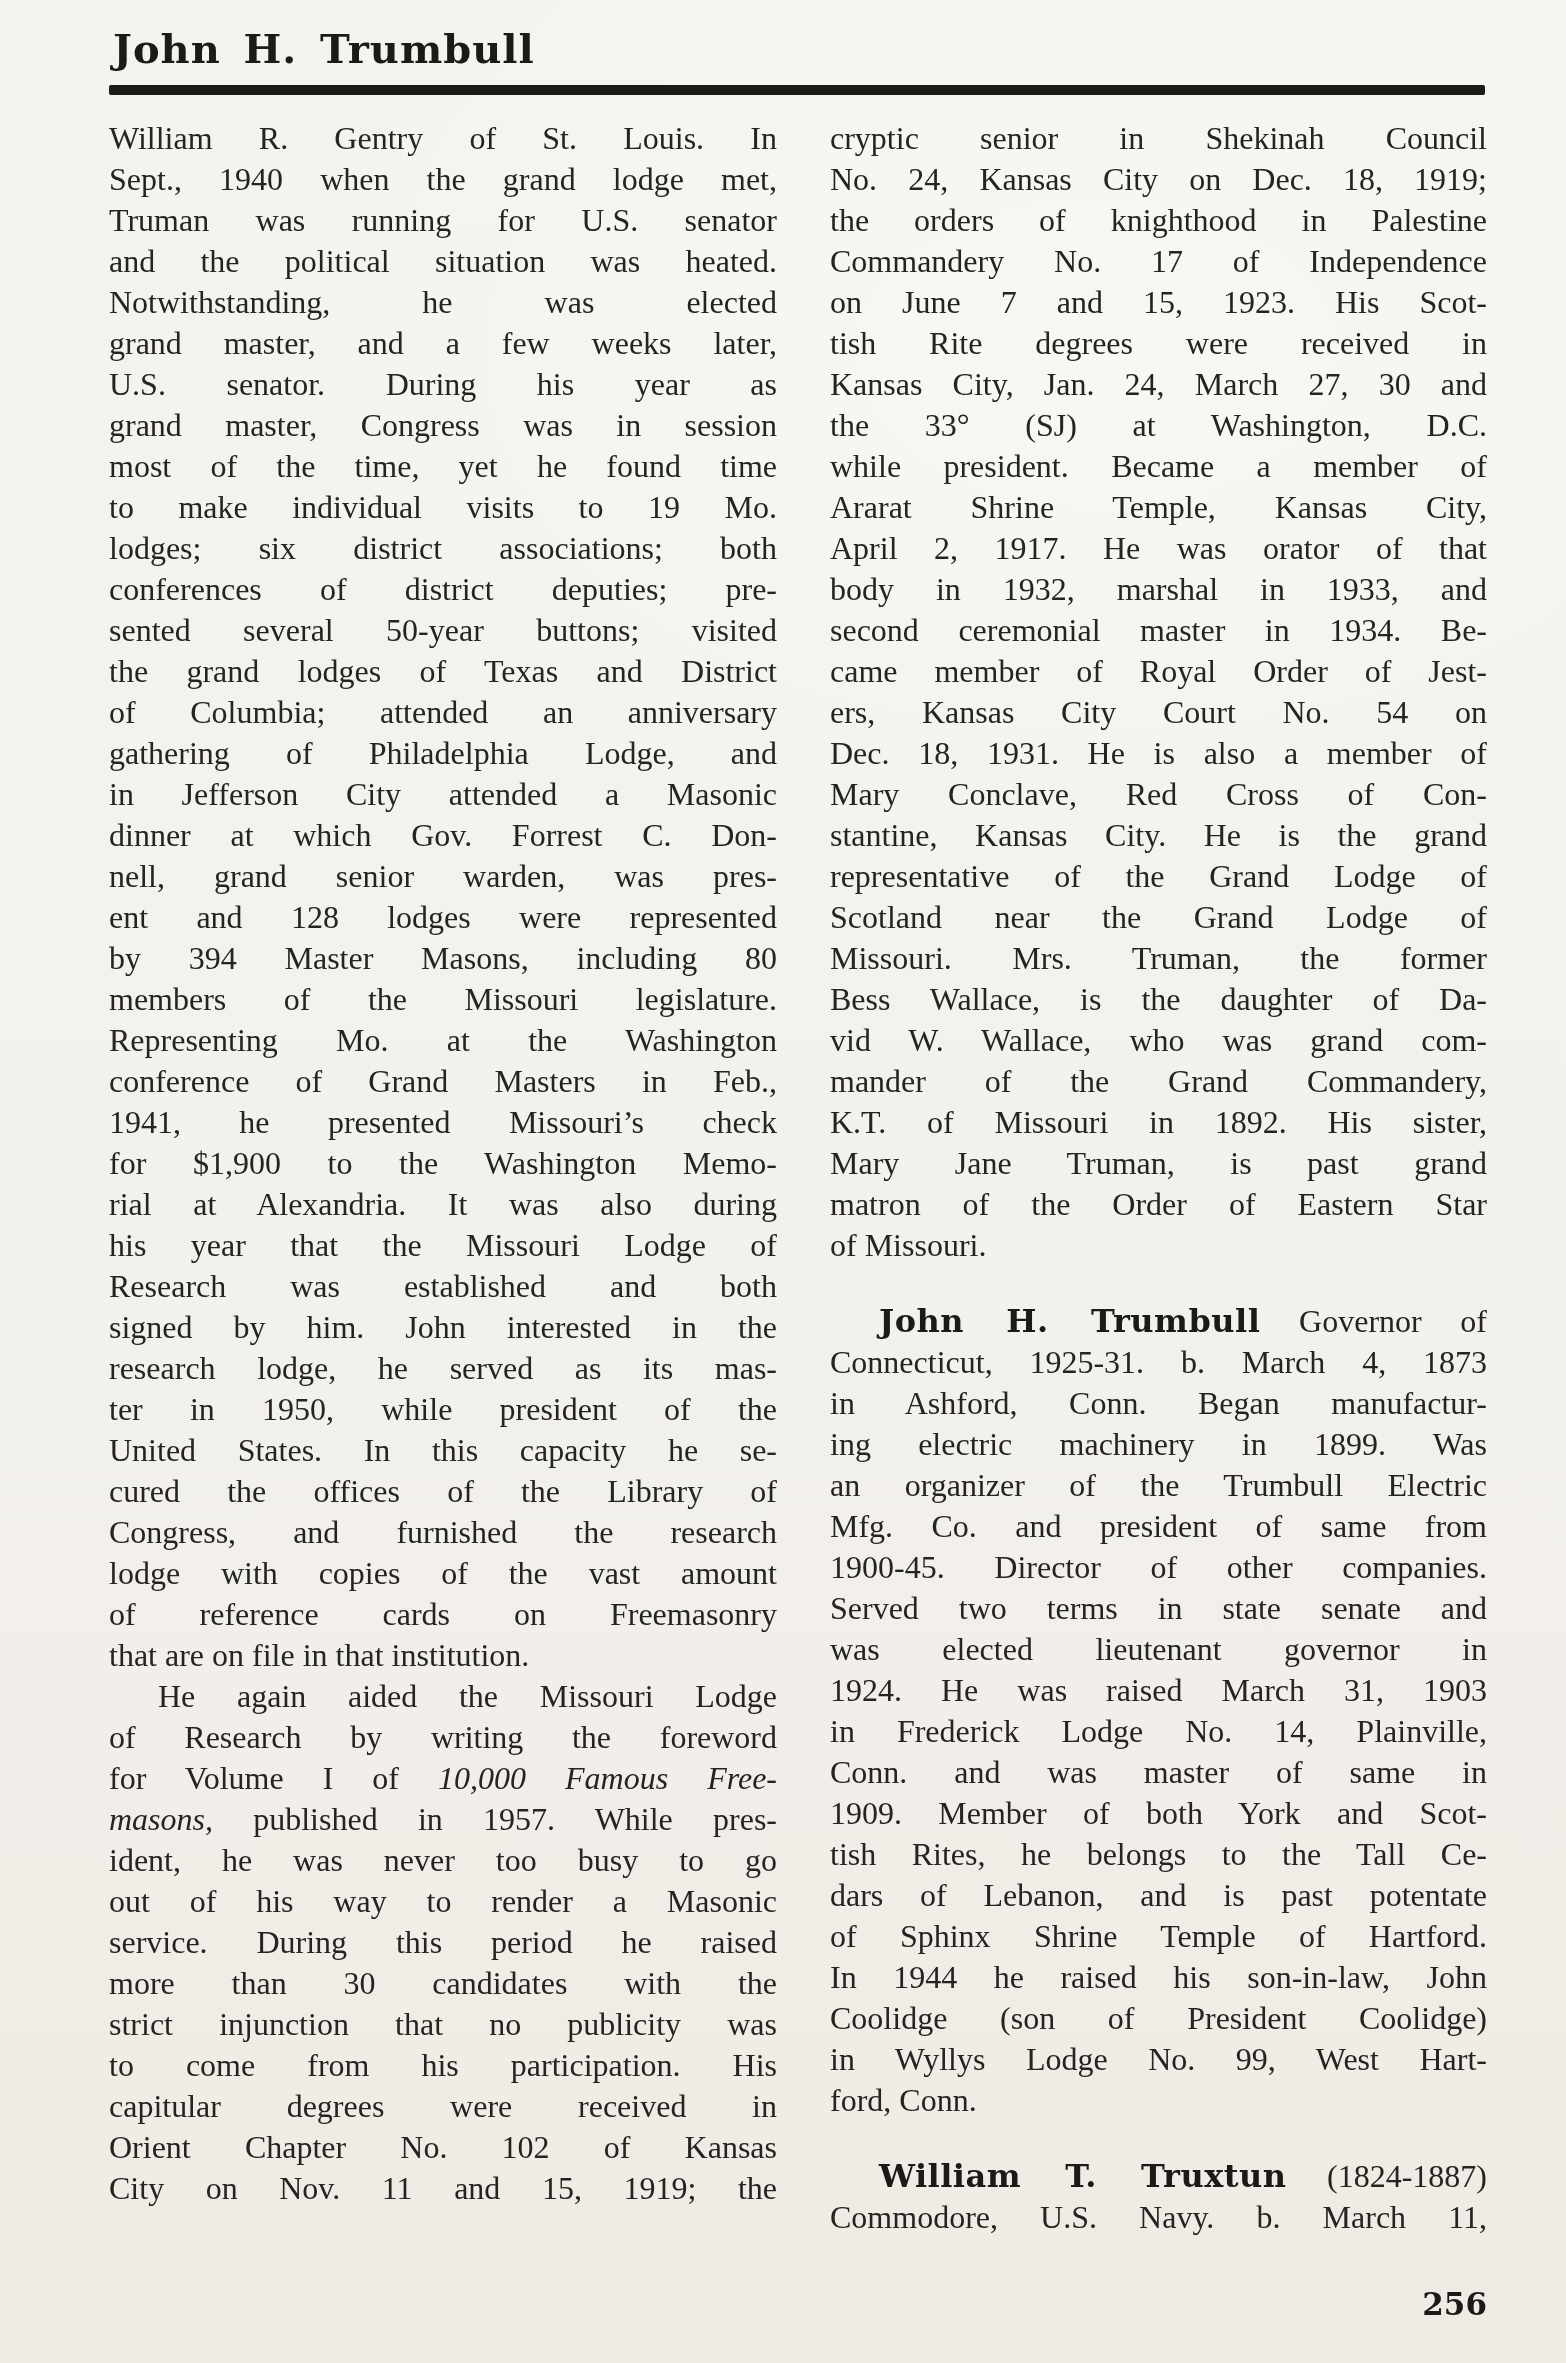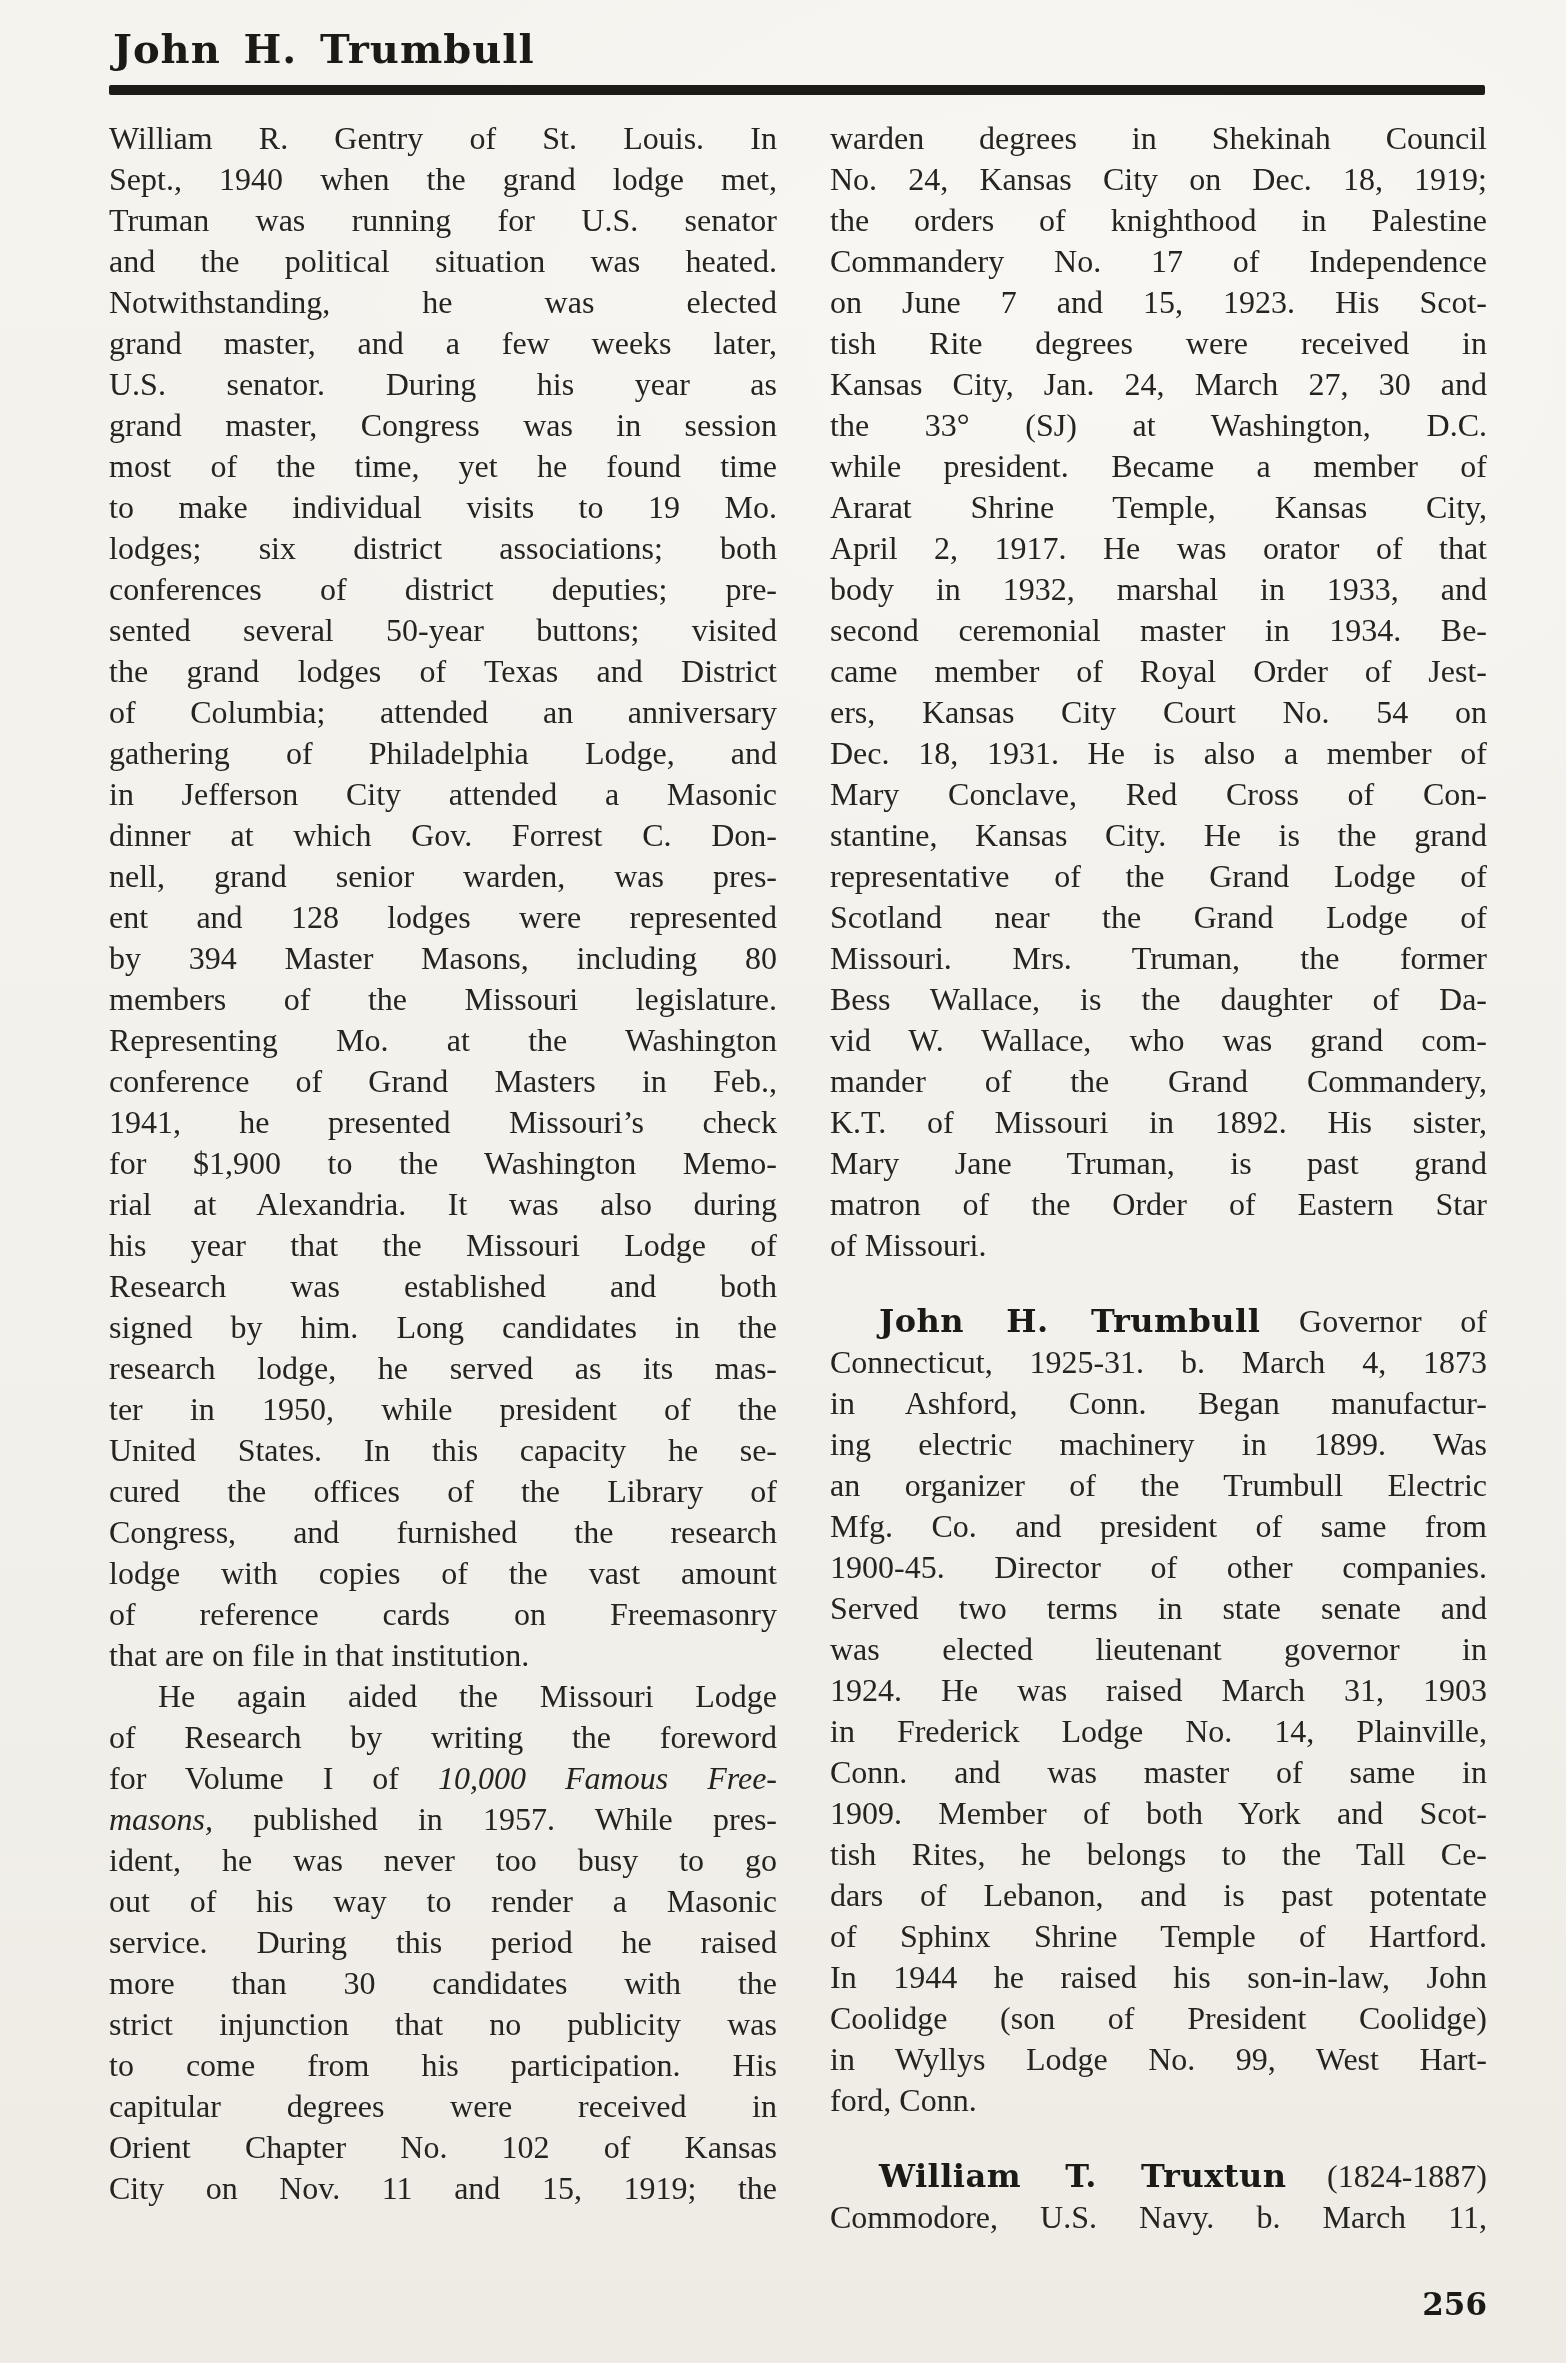--- a/index.html
+++ b/index.html
@@ -108,21 +108,21 @@
           <div class="line"><span>ent and 128 lodges were represented</span></div>
           <div class="line"><span>by 394 Master Masons, including 80</span></div>
           <div class="line"><span>members of the Missouri legislature.</span></div>
           <div class="line"><span>Representing Mo. at the Washington</span></div>
           <div class="line"><span>conference of Grand Masters in Feb.,</span></div>
           <div class="line"><span>1941, he presented Missouri’s check</span></div>
           <div class="line"><span>for $1,900 to the Washington Memo-</span></div>
           <div class="line"><span>rial at Alexandria. It was also during</span></div>
           <div class="line"><span>his year that the Missouri Lodge of</span></div>
           <div class="line"><span>Research was established and both</span></div>
-          <div class="line"><span>signed by him. Long candidates in the</span></div>
+          <div class="line"><span>signed by him. John interested in the</span></div>
           <div class="line"><span>research lodge, he served as its mas-</span></div>
           <div class="line"><span>ter in 1950, while president of the</span></div>
           <div class="line"><span>United States. In this capacity he se-</span></div>
           <div class="line"><span>cured the offices of the Library of</span></div>
           <div class="line"><span>Congress, and furnished the research</span></div>
           <div class="line"><span>lodge with copies of the vast amount</span></div>
           <div class="line"><span>of reference cards on Freemasonry</span></div>
           <div class="line flush"><span>that are on file in that institution.</span></div>
         </div>
         <div class="para">
@@ -136,21 +136,21 @@
           <div class="line"><span>more than 30 candidates with the</span></div>
           <div class="line"><span>strict injunction that no publicity was</span></div>
           <div class="line"><span>to come from his participation. His</span></div>
           <div class="line"><span>capitular degrees were received in</span></div>
           <div class="line"><span>Orient Chapter No. 102 of Kansas</span></div>
           <div class="line"><span>City on Nov. 11 and 15, 1919; the</span></div>
         </div>
       </div>
     <div class="col col-right">
         <div class="para">
-          <div class="line"><span>warden degrees in Shekinah Council</span></div>
+          <div class="line"><span>cryptic senior in Shekinah Council</span></div>
           <div class="line"><span>No. 24, Kansas City on Dec. 18, 1919;</span></div>
           <div class="line"><span>the orders of knighthood in Palestine</span></div>
           <div class="line"><span>Commandery No. 17 of Independence</span></div>
           <div class="line"><span>on June 7 and 15, 1923. His Scot-</span></div>
           <div class="line"><span>tish Rite degrees were received in</span></div>
           <div class="line"><span>Kansas City, Jan. 24, March 27, 30 and</span></div>
           <div class="line"><span>the 33° (SJ) at Washington, D.C.</span></div>
           <div class="line"><span>while president. Became a member of</span></div>
           <div class="line"><span>Ararat Shrine Temple, Kansas City,</span></div>
           <div class="line"><span>April 2, 1917. He was orator of that</span></div>

